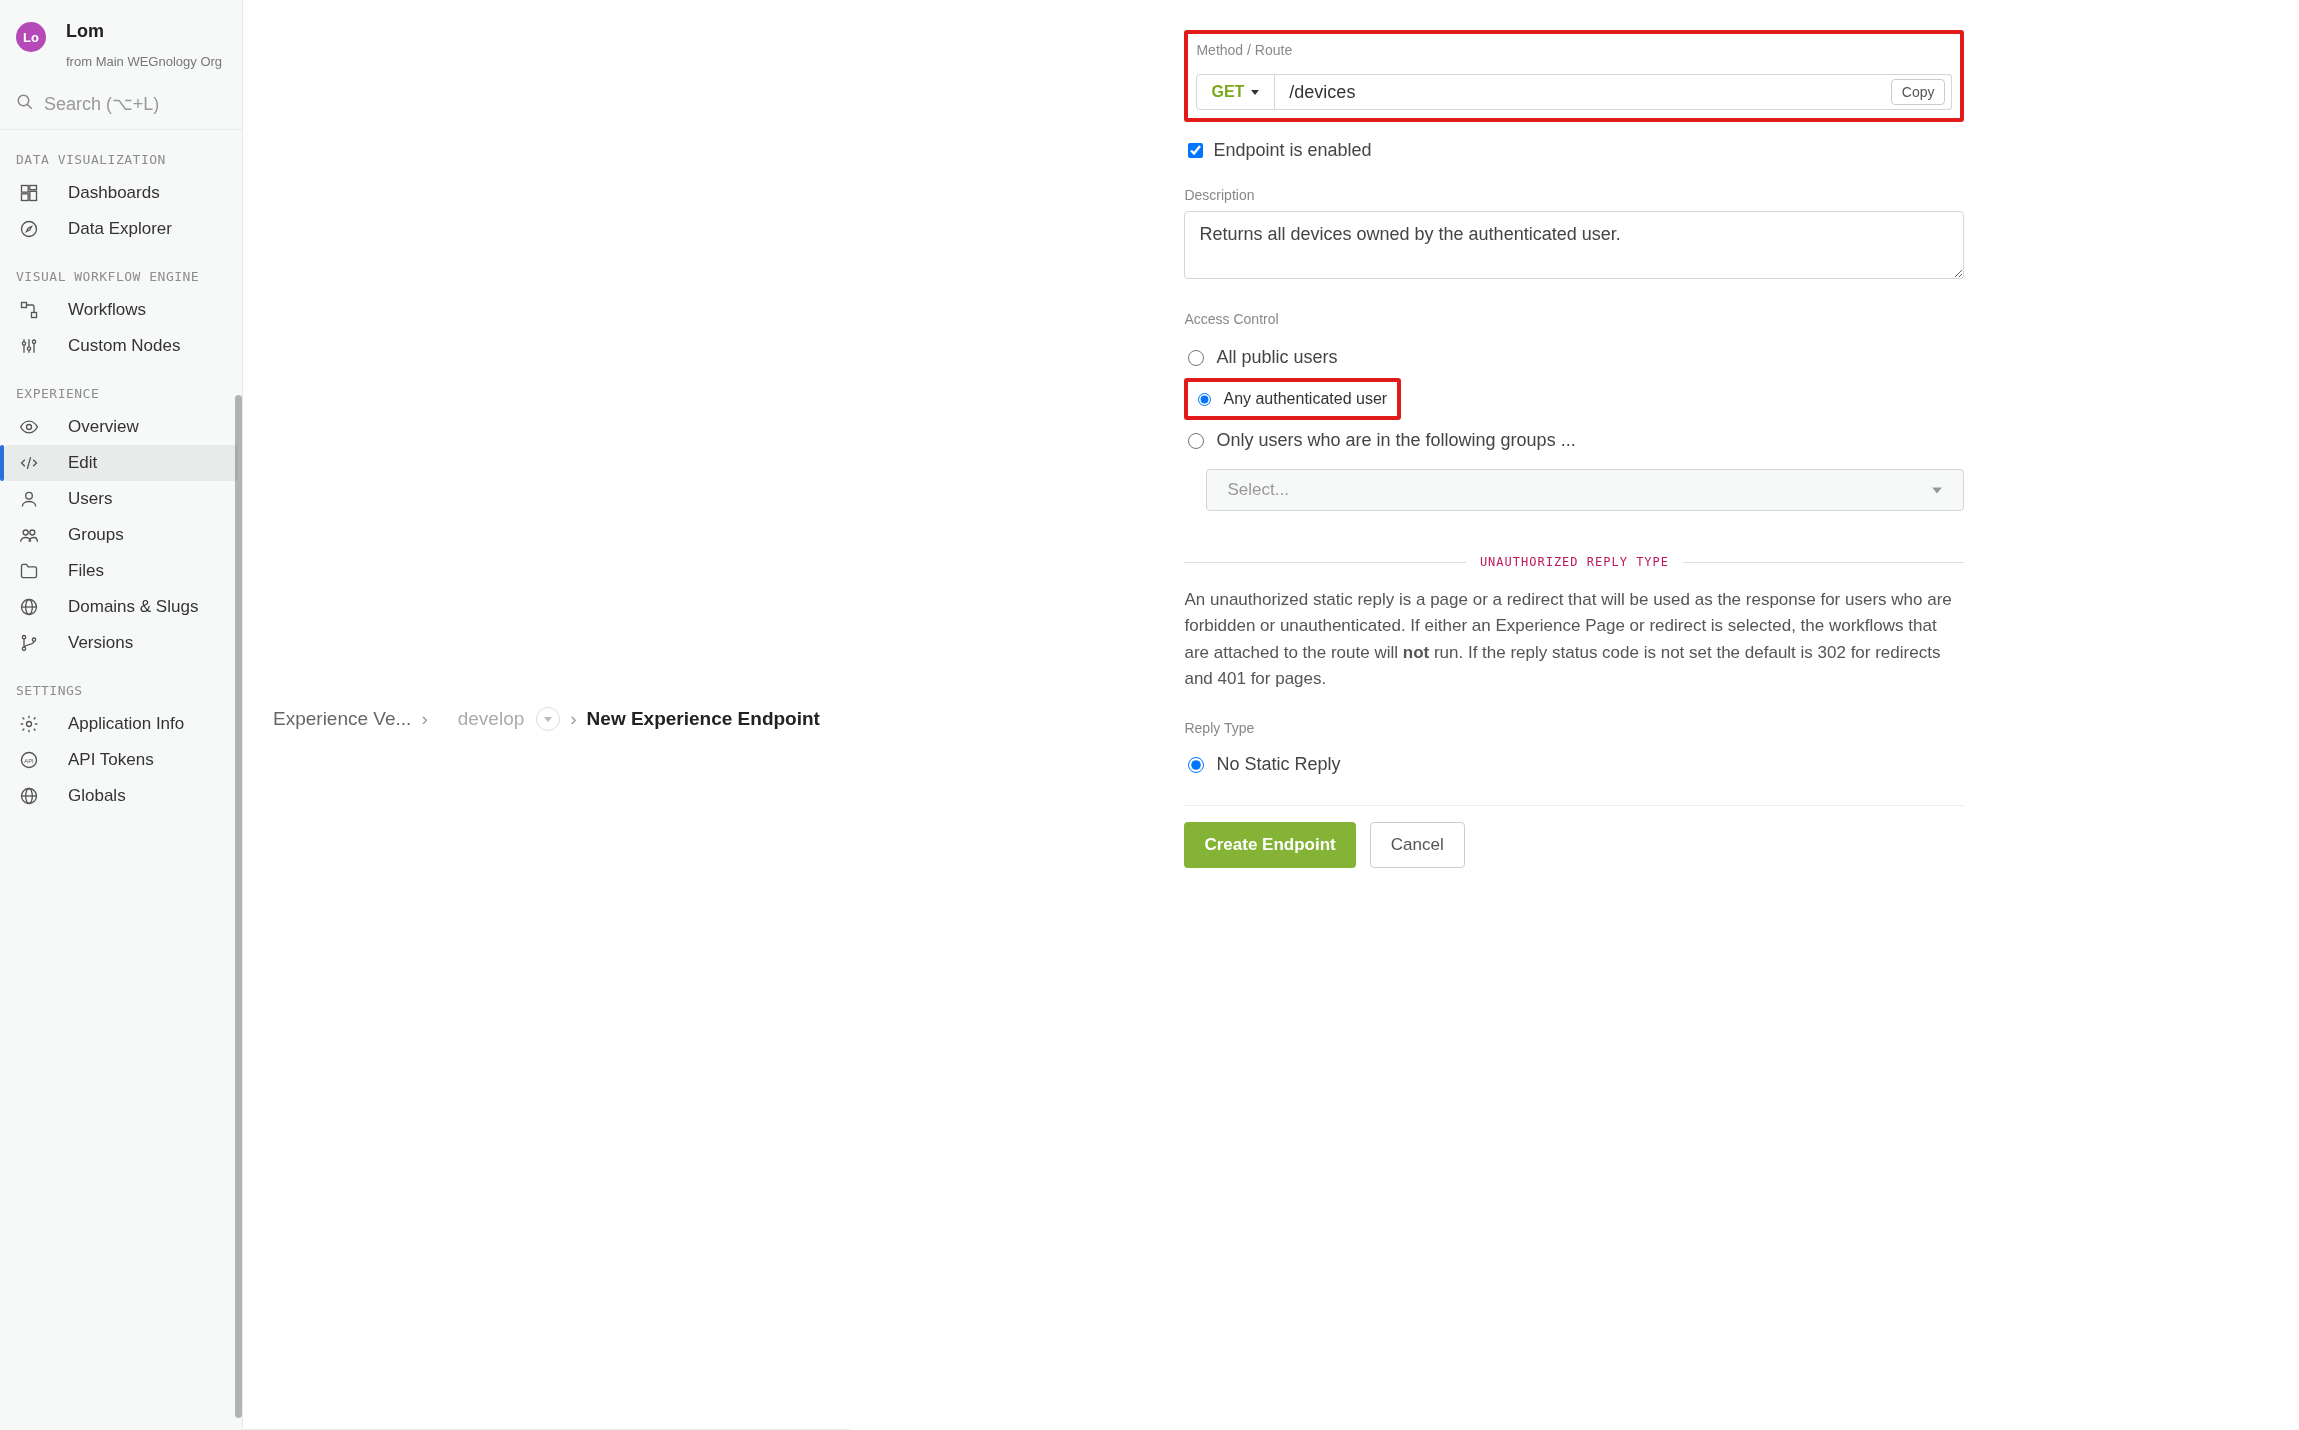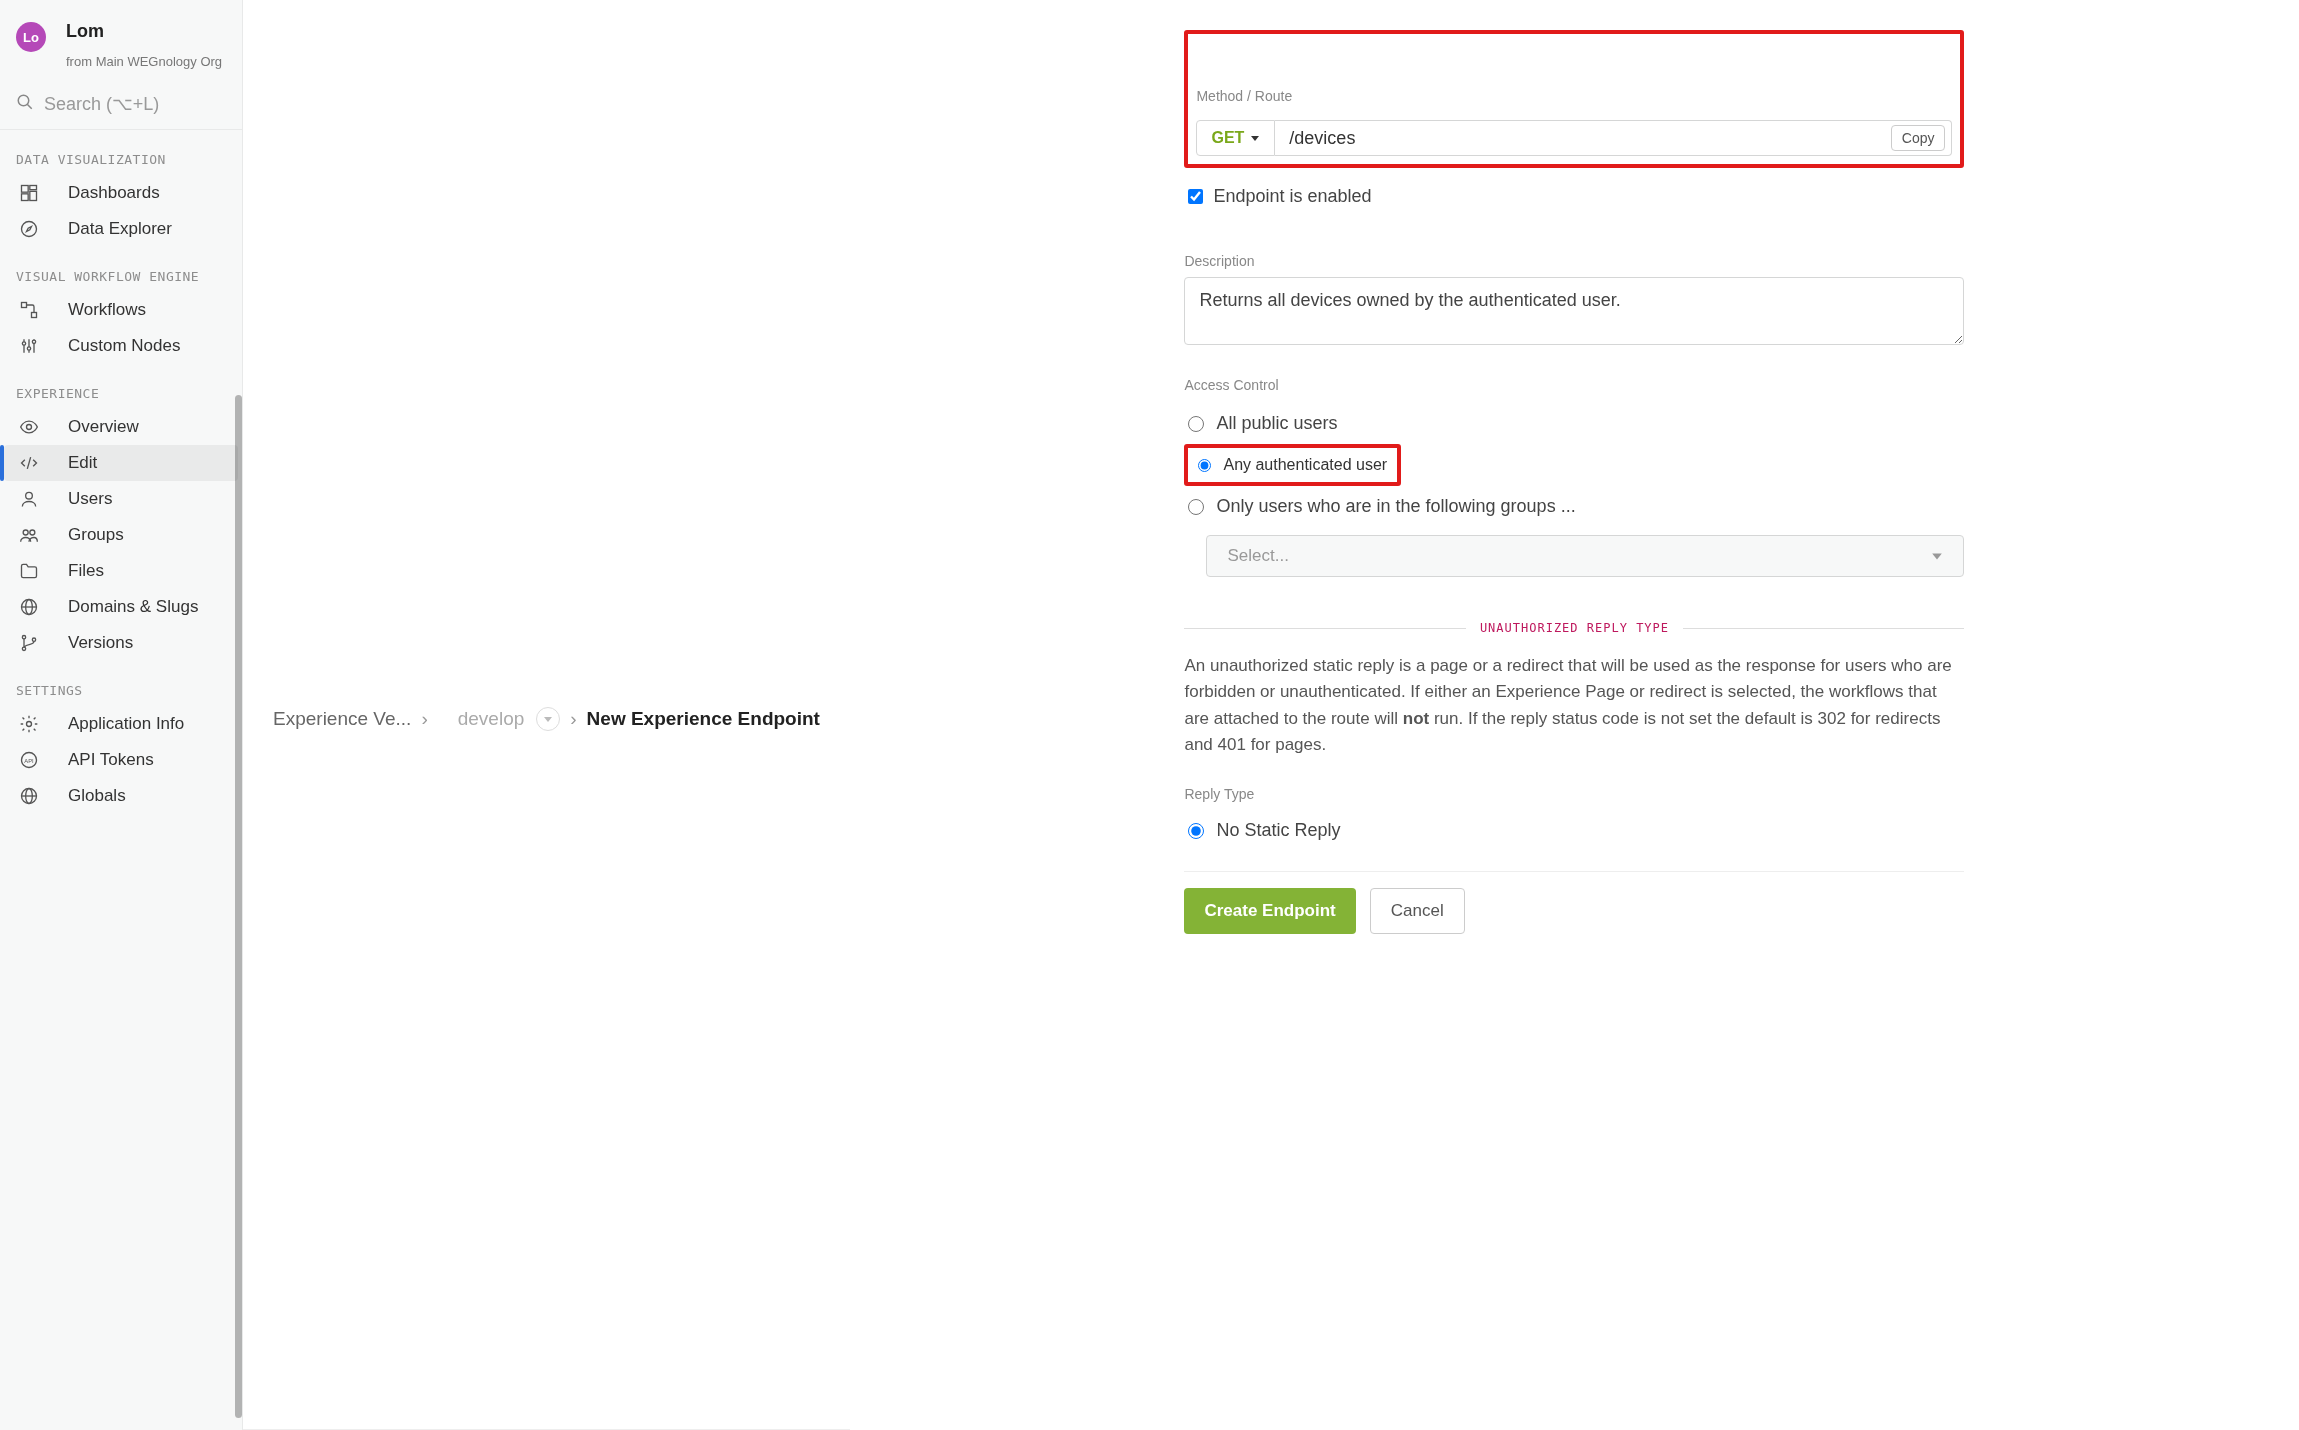--- a/index.html
+++ b/index.html
@@ -34,21 +34,21 @@
   .bc-seg { color: #666; }
   .bc-sep { color: #999; }
   .bc-dev { color: #aaa; margin-left: 20px; }
   .bc-drop { width: 24px; height: 24px; border: 1px solid #ddd; border-radius: 50%; display: inline-flex; align-items: center; justify-content: center; margin-left: 2px; }
   .bc-drop svg { width: 10px; height: 10px; }
   .bc-current { font-weight: 700; color: #222; }
 
   .content { flex: 1; overflow-y: auto; padding: 30px 40px 90px 40px; }
   .form-wrap { max-width: 780px; margin: 0 auto; }
 
-  .label-sm { font-size: 14px; color: #888; margin-bottom: 8px; display: block; margin-top: 46px; }
+  .label-sm { font-size: 14px; color: #888; margin-bottom: 8px; display: block; }
 
   .highlight-red { border: 4px solid #e11b1a; border-radius: 3px; }
 
   .method-route-box { display: flex; background: #fff; padding: 8px; gap: 0; }
   .method-select { border: 1px solid #d5d6d6; border-radius: 4px 0 0 4px; padding: 8px 14px; font-size: 16px; font-weight: 700; color: #7aa81a; display: flex; align-items: center; gap: 6px; background: #fff; }
   .method-select svg { width: 10px; height: 10px; }
   .route-input-wrap { flex: 1; border: 1px solid #d5d6d6; border-left: none; border-radius: 0 4px 4px 0; display: flex; align-items: center; padding: 0 6px 0 14px; }
   .route-input { flex: 1; border: none; outline: none; font-size: 18px; color: #333; background: transparent; }
   .copy-btn { border: 1px solid #ccc; border-radius: 4px; padding: 4px 10px; font-size: 14px; color: #555; background: #fff; cursor: pointer; }
 

